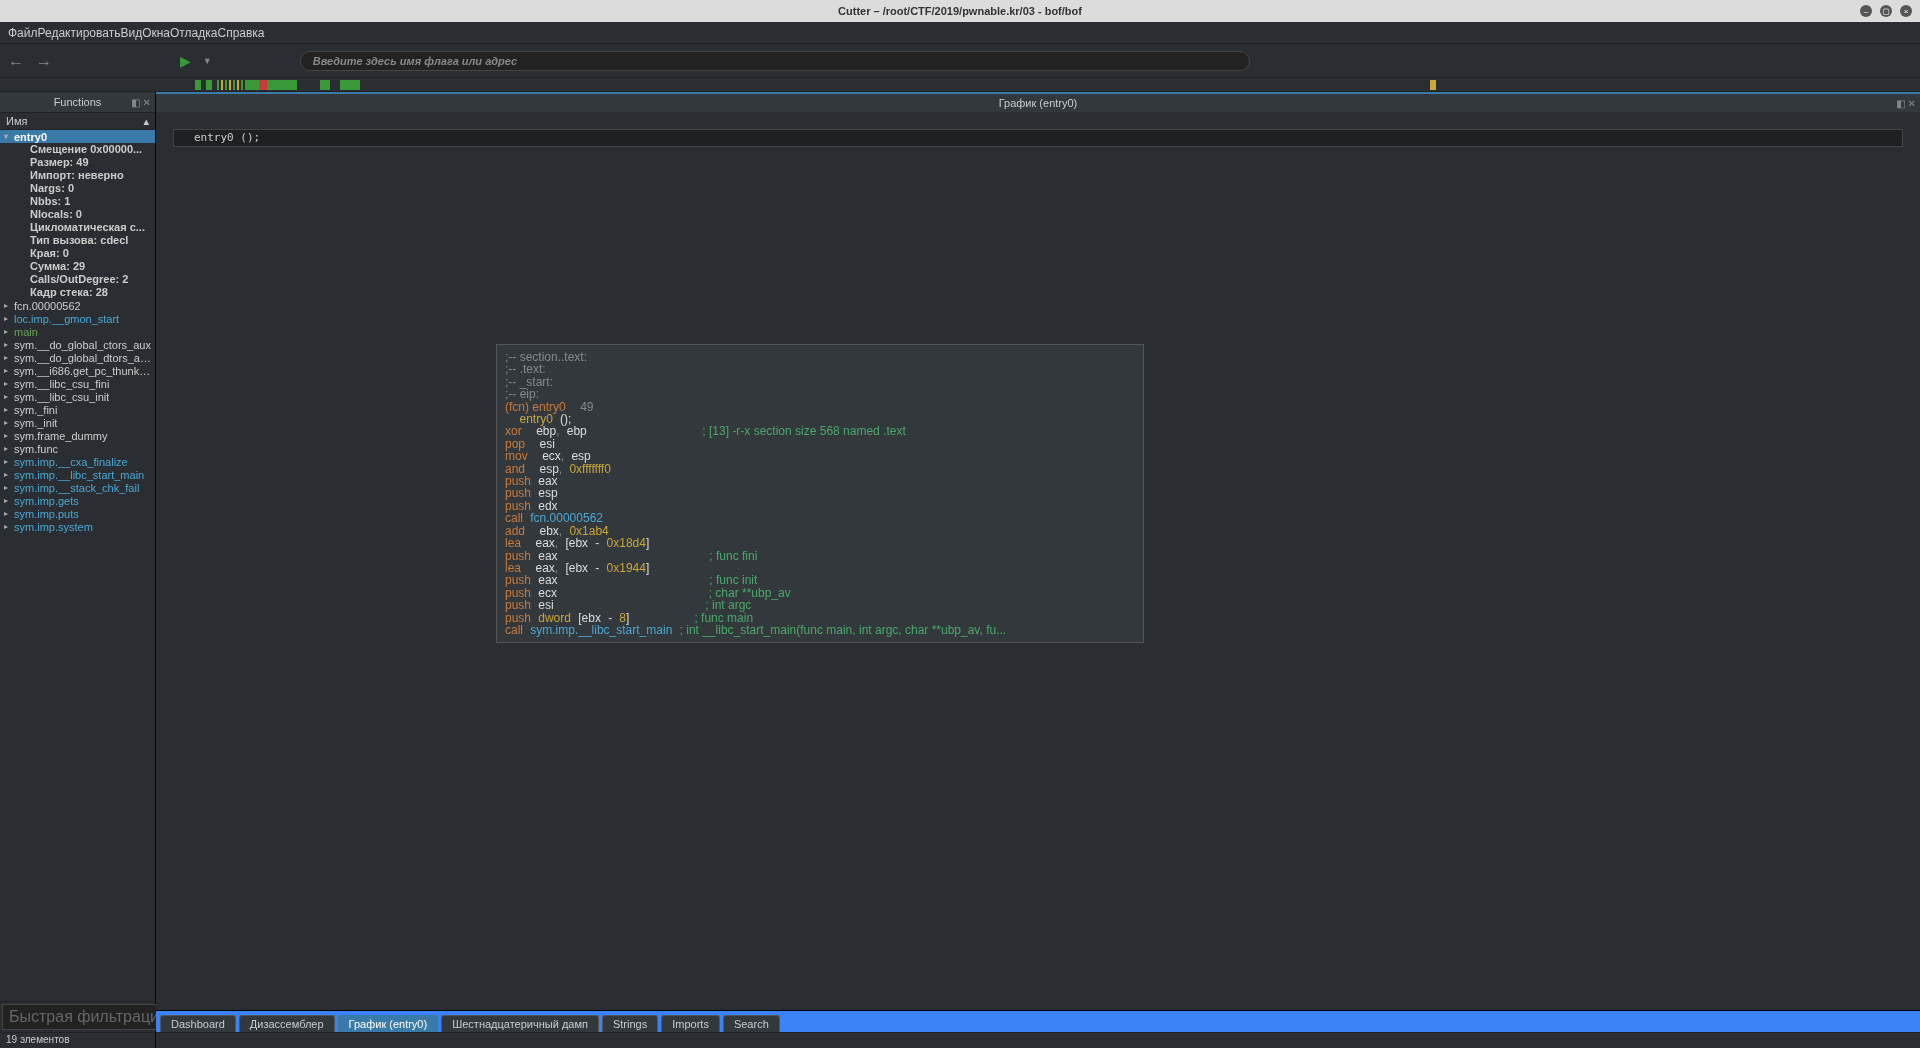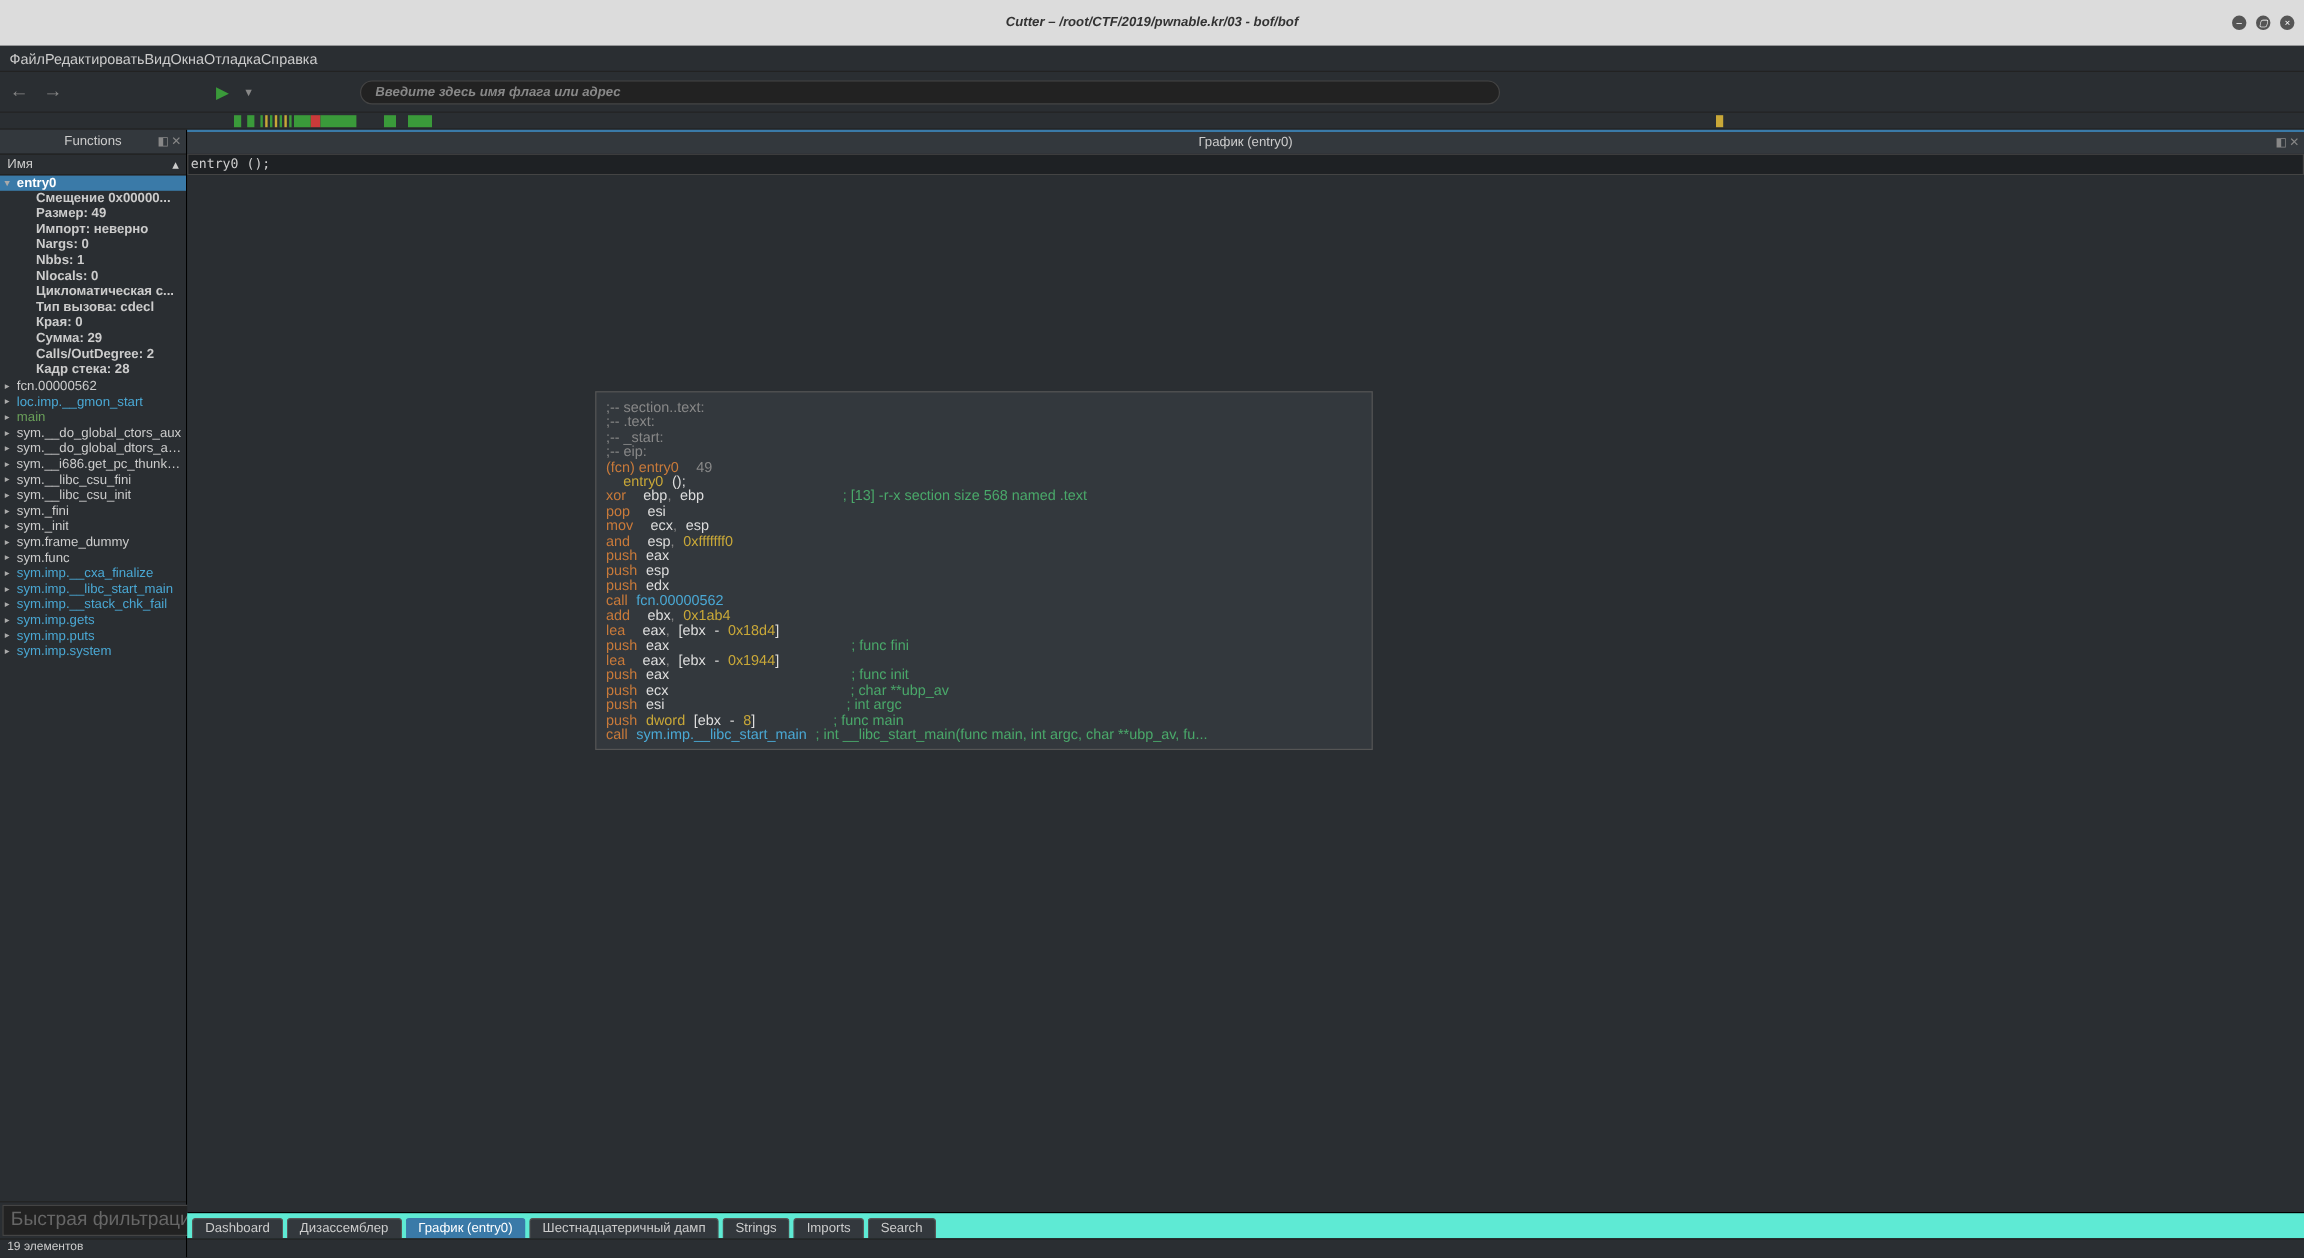--- a/index.html
+++ b/index.html
@@ -1,17 +1,17 @@
 <!DOCTYPE html>
 <html><head>
 <meta charset="utf-8">
 <style>
 * { margin: 0; padding: 0; box-sizing: border-box; font-family: sans-serif; }
 body { background: #2a2e32; color: #ccc; font-size: 11px; overflow: hidden; width: 1920px; height: 1048px; display: flex; flex-direction: column; }
-.titlebar { height: 38px; background: #dcdcdc; display: flex; align-items: center; position: relative; color: #333; font-style: italic; }
+.titlebar { height: 22px; background: #dcdcdc; display: flex; align-items: center; position: relative; color: #333; }
 .titlebar-title { position: absolute; left: 50%; transform: translateX(-50%); font-weight: bold; font-size: 11px; }
 .titlebar-buttons { position: absolute; right: 8px; display: flex; gap: 8px; }
 .titlebar-btn { width: 12px; height: 12px; border-radius: 50%; background: #555; color: #fff; display: flex; align-items: center; justify-content: center; font-size: 8px; cursor: pointer; }
 .menubar { height: 22px; background: #2a2e32; display: flex; align-items: center; padding: 0 8px; border-bottom: 1px solid #222; }
 .menubar span { cursor: pointer; font-size: 12px; }
 .toolbar { height: 34px; background: #2a2e32; display: flex; align-items: center; padding: 0 8px; gap: 8px; border-bottom: 1px solid #222; }
 .toolbar-arrows { display: flex; gap: 12px; margin-right: 120px; }
 .arrow-btn { color: #888; font-size: 16px; cursor: pointer; }
 .play-btn { color: #3a9a3a; font-size: 14px; cursor: pointer; margin-right: 4px; }
 .play-dd { color: #888; font-size: 9px; cursor: pointer; margin-right: 80px; }
@@ -34,31 +34,31 @@
 .tree-item.green .lbl { color: #6aa05a; }
 .prop-item { padding: 0 4px 0 30px; height: 13px; font-weight: bold; font-size: 11px; white-space: nowrap; overflow: hidden; text-overflow: ellipsis; }
 .filter-row { display: flex; align-items: center; border-top: 1px solid #222; }
 .filter-input { flex: 1; background: #222; border: 1px solid #444; padding: 3px 6px; color: #ccc; font-size: 16px; margin: 2px; }
 .filter-input::placeholder { color: #666; }
 .filter-clear { width: 20px; text-align: center; color: #aaa; font-weight: bold; cursor: pointer; }
 .status-left { height: 16px; padding: 1px 6px; font-size: 10px; border-top: 1px solid #222; }
 .right-pane { flex: 1; display: flex; flex-direction: column; }
 .right-header { height: 20px; background: #33383d; display: flex; align-items: center; justify-content: center; position: relative; font-size: 11px; border-top: 2px solid #3a7aa8; }
 .right-header-icons { position: absolute; right: 4px; display: flex; gap: 2px; font-size: 10px; color: #888; }
-.fn-sig { height: 18px; background: #1e2124; border: 1px solid #444; margin: 0; padding: 1px 2px; font-size: 11px; font-family: monospace; }
+.fn-sig { height: 18px; background: #1e2124; border: 1px solid #444; margin: 17px; padding: 1px 20px; font-size: 11px; font-family: monospace; }
 .graph-area { flex: 1; background: #2a2e32; position: relative; }
 .node { position: absolute; background: #33383d; border: 1px solid #555; font-family: monospace; font-size: 12px; line-height: 12.4px; padding: 6px 8px; white-space: pre; }
 .c-grey { color: #888; }
 .c-orange { color: #c97a3a; margin-top: 29px; }
 .c-yellow { color: #c9a838; }
 .c-white { color: #ddd; }
 .c-green { color: #4aa86a; text-align: center; }
 .c-blue { color: #4aa8d4; }
 .c-num { color: #c9a838; }
-.bottom-tabs { height: 22px; background: #5eead4; display: flex; align-items: flex-end; padding-left: 4px; gap: 3px; border-top: 1px solid #000; }
+.bottom-tabs { height: 22px; background: #3b82f6; display: flex; align-items: flex-end; padding-left: 4px; gap: 3px; border-top: 1px solid #000; }
 .tab { background: #33383d; border: 1px solid #555; border-bottom: none; padding: 2px 10px; font-size: 11px; cursor: pointer; border-radius: 3px 3px 0 0; }
 .tab.active { background: #3a7aa8; border-color: #3a7aa8; color: #fff; }
 .status-right { height: 16px; background: #2a2e32; border-top: 1px solid #222; }
 </style>
 </head>
 <body>
 
 <div class="titlebar">
   <div class="titlebar-title">Cutter – /root/CTF/2019/pwnable.kr/03 - bof/bof</div>
   <div class="titlebar-buttons">

